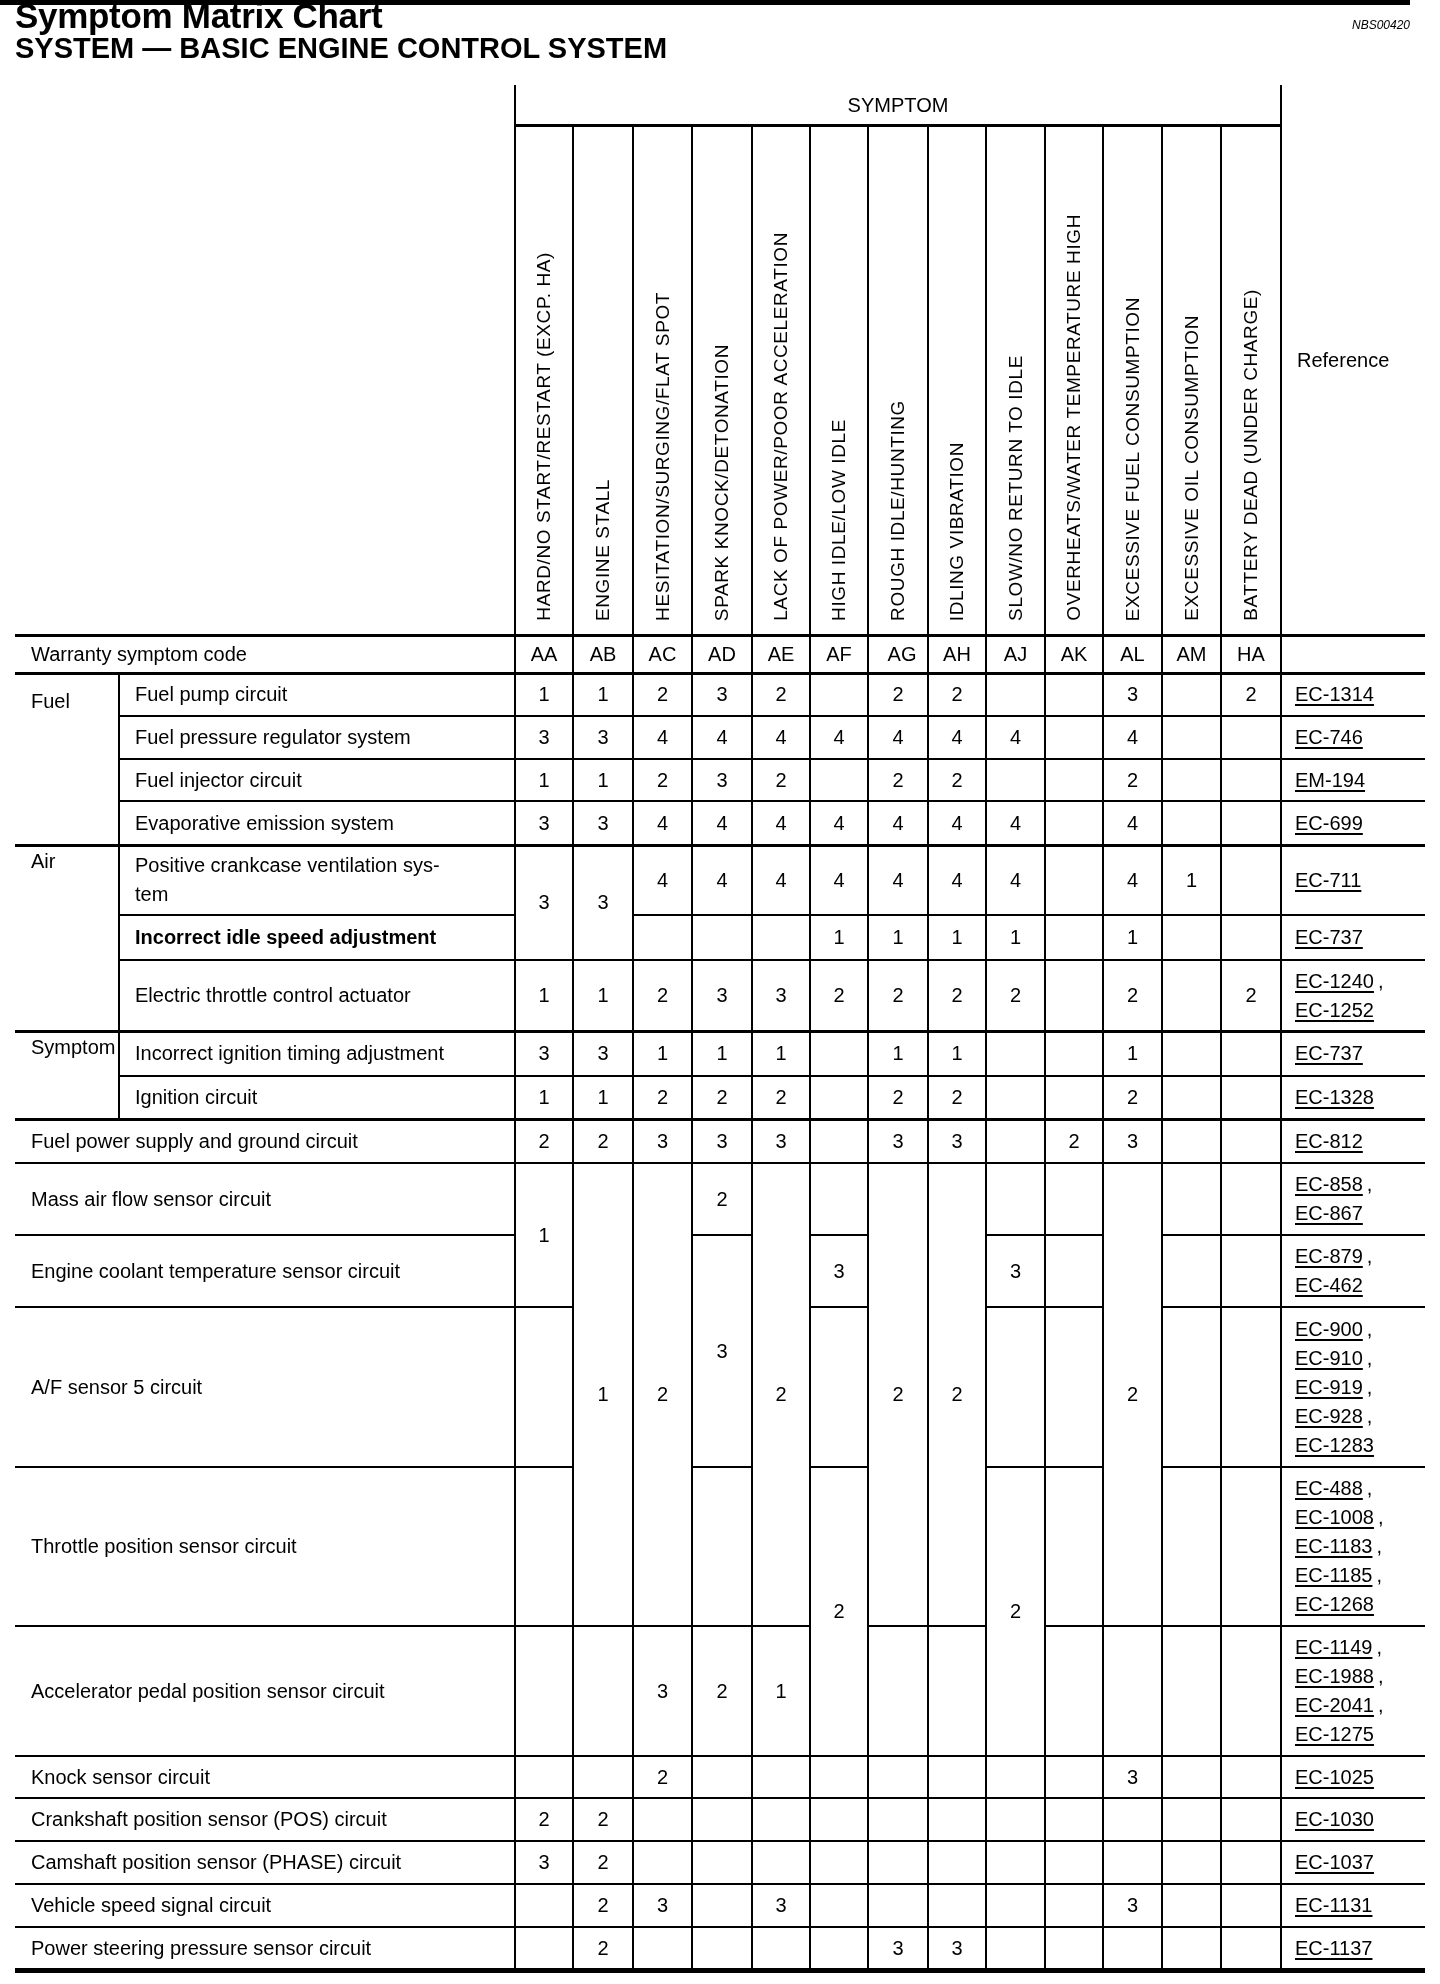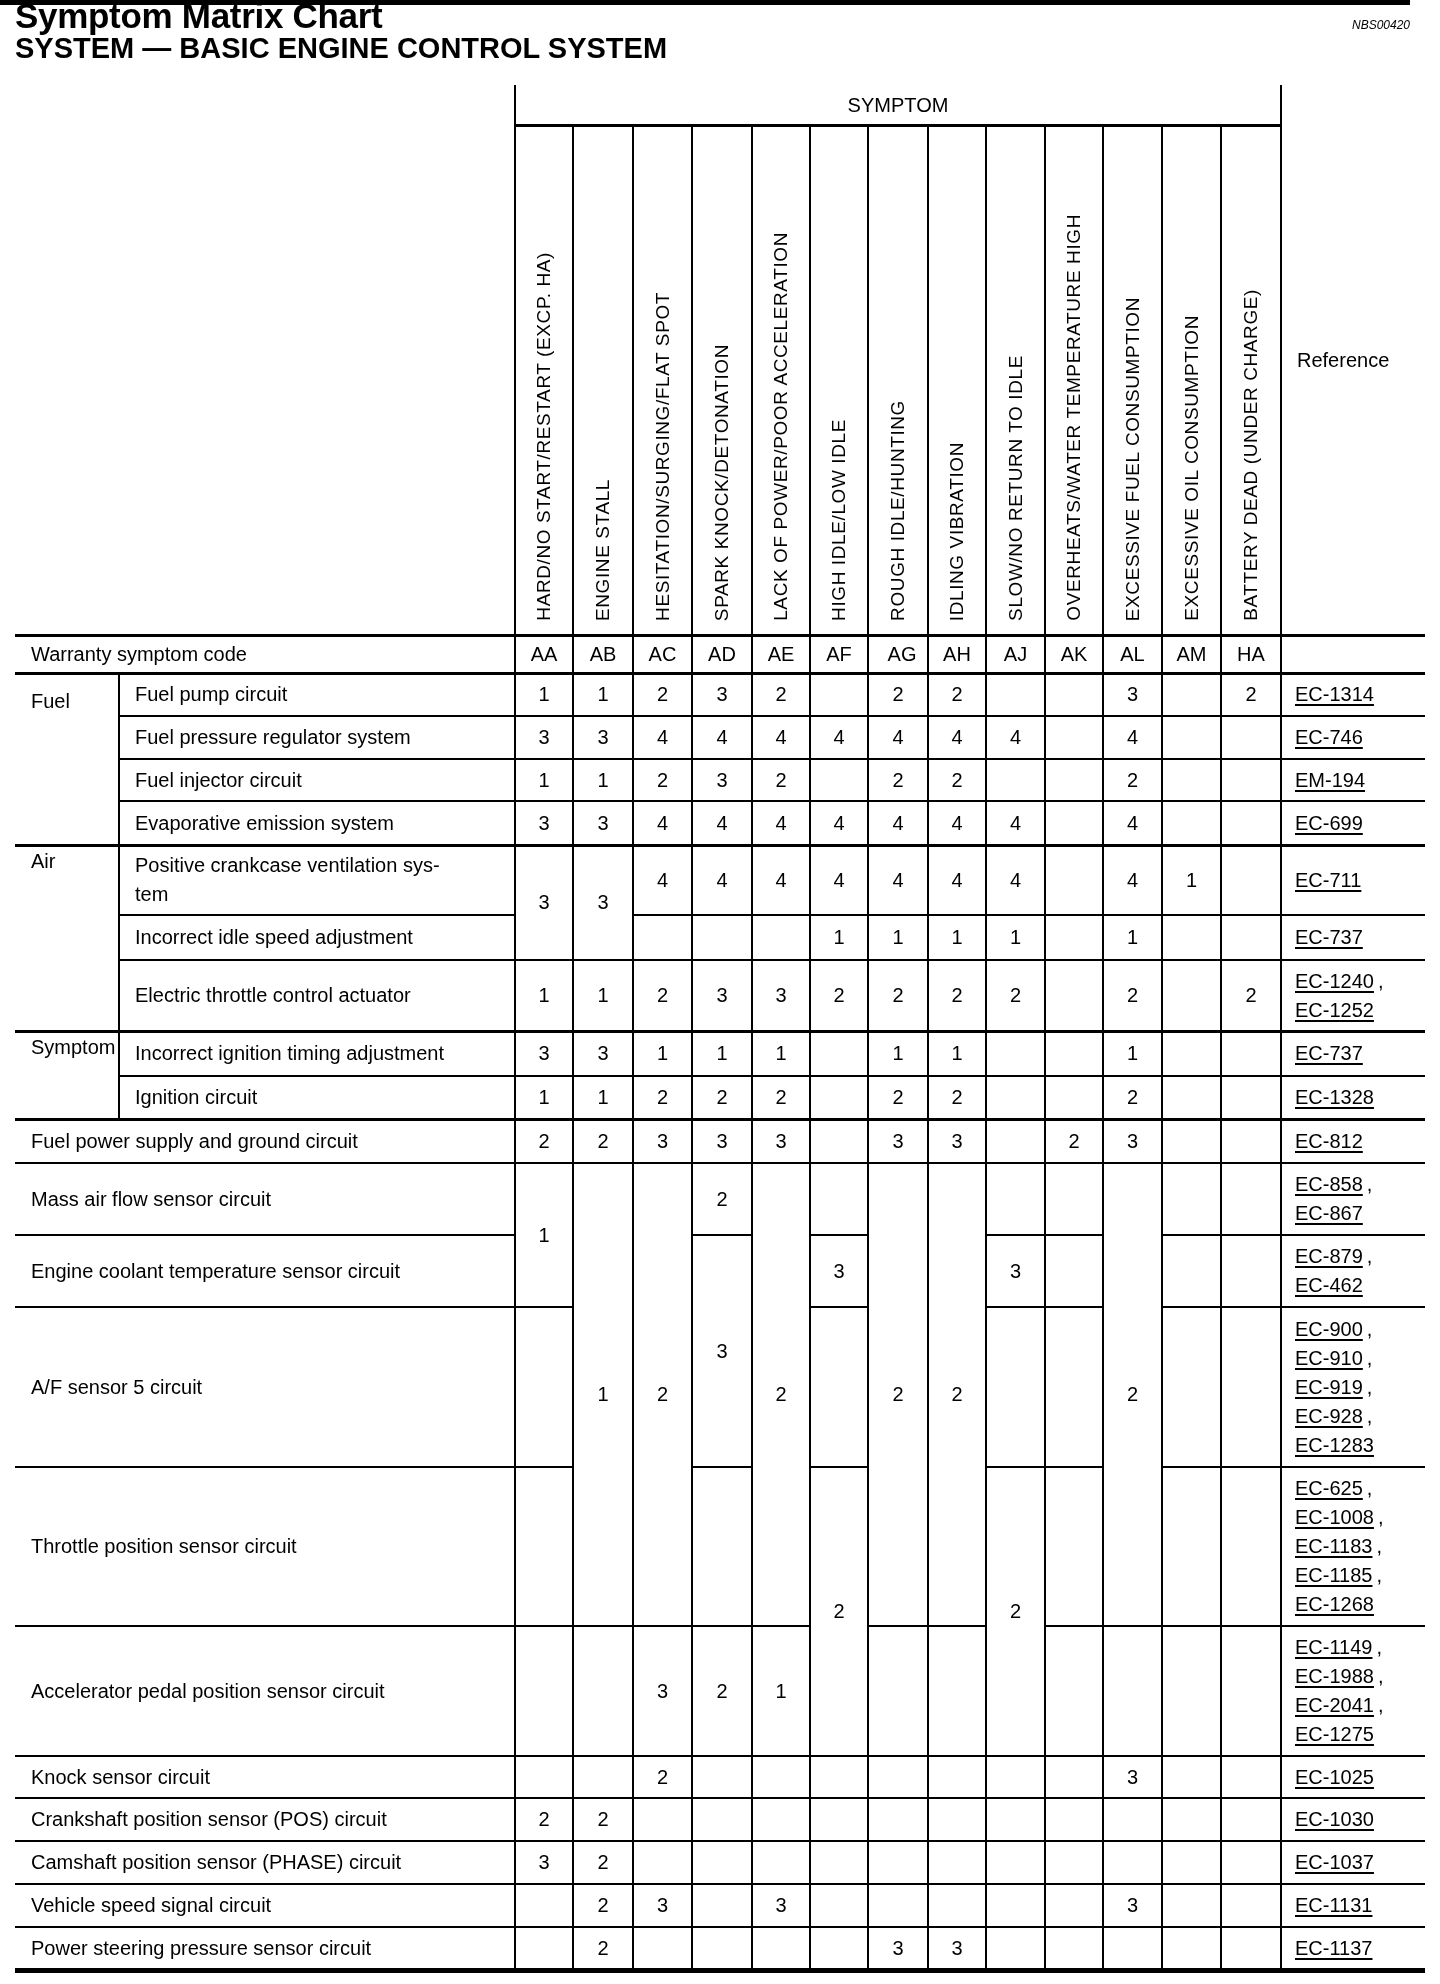--- a/index.html
+++ b/index.html
@@ -121,21 +121,21 @@
     </div>
     <div class="hline" style="left: 119px; top: 844px; width: 396px; height: 2px;"></div>
     <div class="hline" style="left: 1281px; top: 844px; width: 144px; height: 2px;"></div>
     <div class="lbl" style="left: 119px; top: 845px; width: 396px; height: 70px; white-space: pre-line;">Positive crankcase ventilation sys-
 tem</div>
     <div class="ref" style="left: 1281px; top: 845px; width: 144px; height: 70px;">
       <div><a>EC-711</a></div>
     </div>
     <div class="hline" style="left: 119px; top: 914px; width: 396px; height: 2px;"></div>
     <div class="hline" style="left: 1281px; top: 914px; width: 144px; height: 2px;"></div>
-    <div class="lbl" style="left: 119px; top: 915px; width: 396px; height: 45px; white-space: pre-line;">Incorrect idle speed adjustment</div>
+    <div class="lbl" style="left: 119px; top: 915px; width: 396px; height: 45px; white-space: pre-line; font-weight: bold;">Incorrect idle speed adjustment</div>
     <div class="ref" style="left: 1281px; top: 915px; width: 144px; height: 45px;">
       <div><a>EC-737</a></div>
     </div>
     <div class="hline" style="left: 119px; top: 959px; width: 396px; height: 2px;"></div>
     <div class="hline" style="left: 1281px; top: 959px; width: 144px; height: 2px;"></div>
     <div class="lbl" style="left: 119px; top: 960px; width: 396px; height: 71px; white-space: pre-line;">Electric throttle control actuator</div>
     <div class="ref" style="left: 1281px; top: 960px; width: 144px; height: 71px;">
       <div><a>EC-1240</a><span class="comma">,</span></div>
       <div><a>EC-1252</a></div>
     </div>
@@ -178,21 +178,21 @@
       <div><a>EC-900</a><span class="comma">,</span></div>
       <div><a>EC-910</a><span class="comma">,</span></div>
       <div><a>EC-919</a><span class="comma">,</span></div>
       <div><a>EC-928</a><span class="comma">,</span></div>
       <div><a>EC-1283</a></div>
     </div>
     <div class="hline" style="left: 15px; top: 1466px; width: 500px; height: 2px;"></div>
     <div class="hline" style="left: 1281px; top: 1466px; width: 144px; height: 2px;"></div>
     <div class="lbl" style="left: 15px; top: 1467px; width: 500px; height: 159px; white-space: pre-line;">Throttle position sensor circuit</div>
     <div class="ref" style="left: 1281px; top: 1467px; width: 144px; height: 159px;">
-      <div><a>EC-625</a><span class="comma">,</span></div>
+      <div><a>EC-488</a><span class="comma">,</span></div>
       <div><a>EC-1008</a><span class="comma">,</span></div>
       <div><a>EC-1183</a><span class="comma">,</span></div>
       <div><a>EC-1185</a><span class="comma">,</span></div>
       <div><a>EC-1268</a></div>
     </div>
     <div class="hline" style="left: 15px; top: 1625px; width: 500px; height: 2px;"></div>
     <div class="hline" style="left: 1281px; top: 1625px; width: 144px; height: 2px;"></div>
     <div class="lbl" style="left: 15px; top: 1626px; width: 500px; height: 130px; white-space: pre-line;">Accelerator pedal position sensor circuit</div>
     <div class="ref" style="left: 1281px; top: 1626px; width: 144px; height: 130px;">
       <div><a>EC-1149</a><span class="comma">,</span></div>

